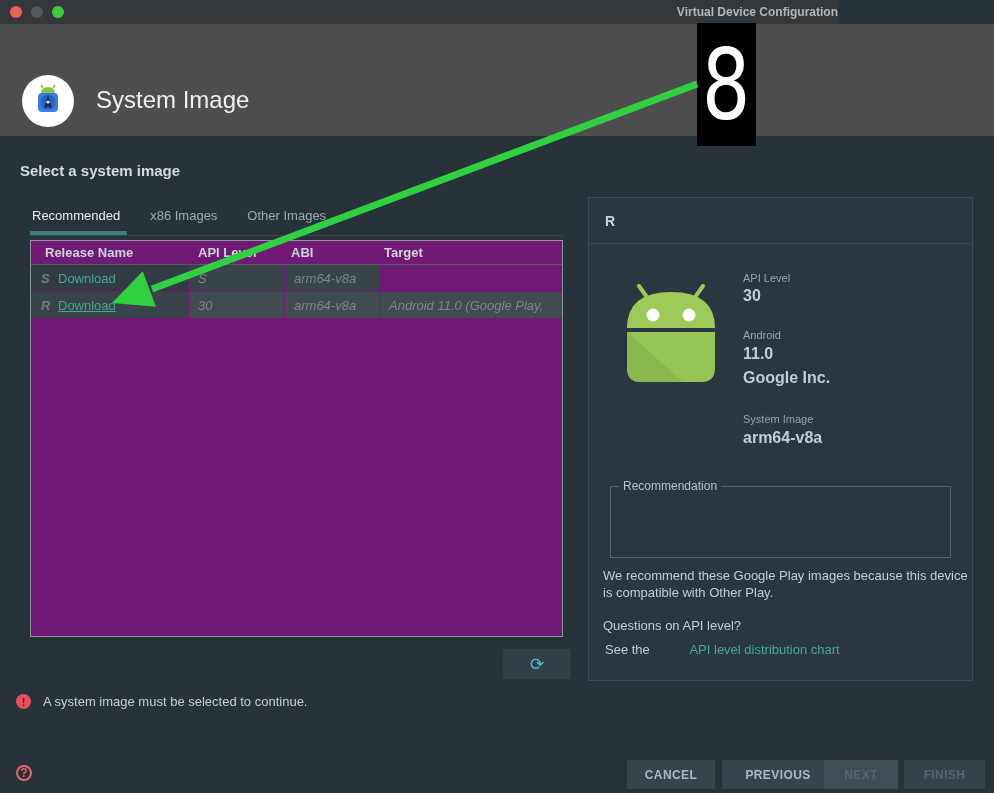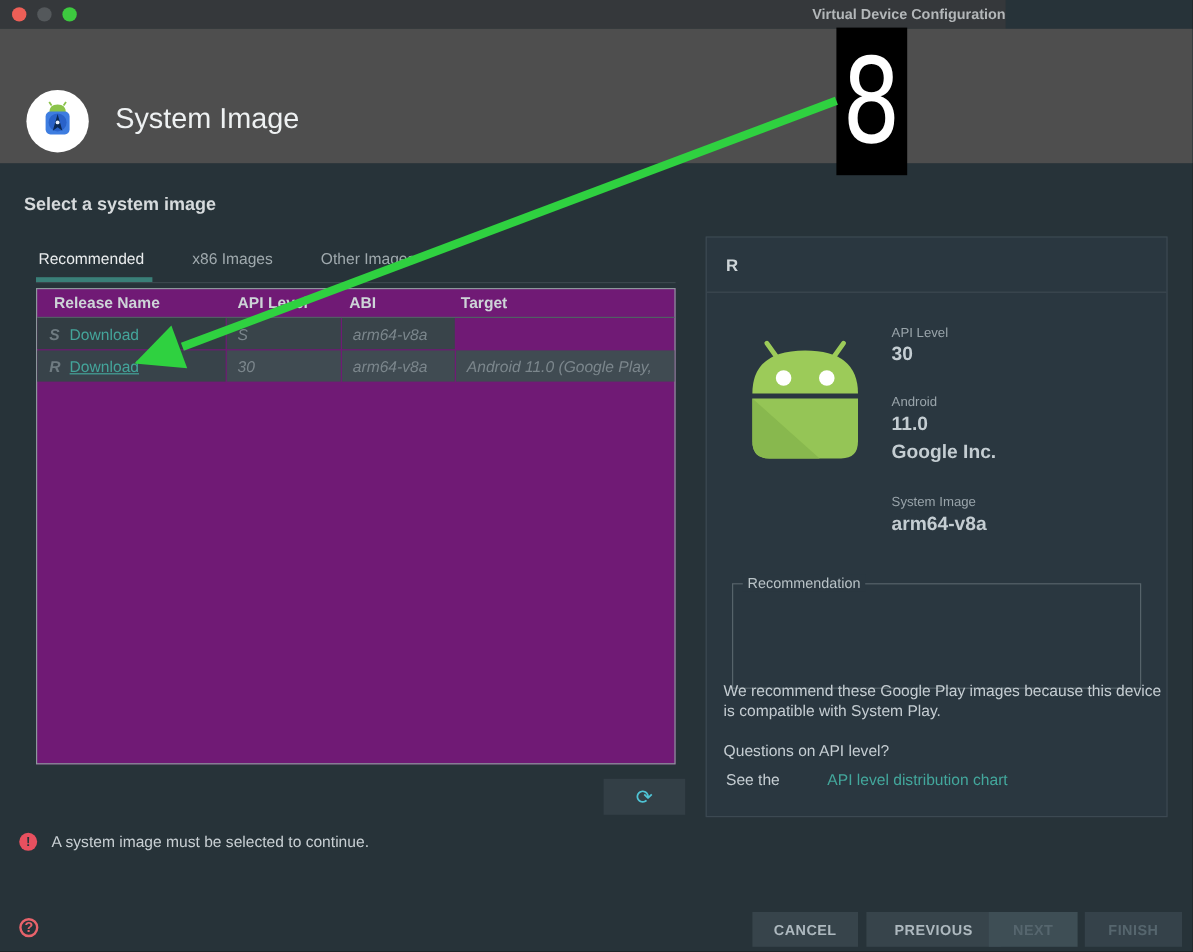--- a/index.html
+++ b/index.html
@@ -27,21 +27,21 @@
   .header-title { position:absolute; left:96px; top:62px; color:#eef1f2; font-size:24px; }
   
   .anno-8 {
     position:absolute; left:697px; top:23px; width:59px; height:123px; background:#000;
     display:flex; align-items:center; justify-content:center; z-index:90;
   }
   .anno-8 span { color:#fff; font-size:98px; line-height:1; transform:scaleX(.78); font-family:"DejaVu Sans",sans-serif; }
   .arrow-svg { position:absolute; left:0; top:0; width:994px; height:793px; z-index:100; pointer-events:none; }
   
   .section-title { position:absolute; left:20px; top:162px; font-size:15px; font-weight:bold; color:#d6dadc; }
-  .tabs { position:absolute; left:32px; top:208px; display:flex; gap:40px; font-size:13px; }
+  .tabs { position:absolute; left:32px; top:208px; display:flex; gap:30px; font-size:13px; }
   .tab { color:#9fa9ad; cursor:default; }
   .tab.selected { color:#e9eced; }
   .tab-underline { position:absolute; left:30px; top:231px; width:97px; height:4px; background:#3a7f78; }
   .tab-baseline { position:absolute; left:30px; top:235px; width:533px; height:1px; background:#3b474d; }
   
   .img-table {
     position:absolute; left:30px; top:240px; width:533px; height:397px;
     background:#701a75; border:1px solid #8d979c;
   }
   .t-header {
@@ -89,21 +89,21 @@
     height:46px; border-bottom:1px solid #3c4952; display:flex; align-items:center;
     padding-left:16px; color:#ced5d8; font-size:14px; font-weight:bold;
   }
   .robot { position:absolute; left:34px; top:84px; }
   .d-label { position:absolute; left:154px; color:#99a4aa; font-size:11px; }
   .d-value { position:absolute; left:154px; color:#c4cdd2; font-size:16px; font-weight:bold; }
   .lbl-api{ top:74px; } .val-api{ top:89px; }
   .lbl-android{ top:131px; } .val-version{ top:147px; } .val-vendor{ top:171px; }
   .lbl-sys{ top:215px; } .val-sys{ top:231px; }
   .rec-box {
-    position:absolute; left:610px; top:486px; width:341px; height:88px;
+    position:absolute; left:610px; top:486px; width:341px; height:72px;
     border:1px solid #56636a; padding:6px 8px 0 8px;
   }
   .rec-legend {
     position:absolute; left:8px; top:-8px; background:#2a3740; padding:0 4px;
     color:#b9c3c7; font-size:12px;
   }
   .rec-text { color:#e8636b; font-size:13px; line-height:1.25; }
   .note-text { position:absolute; left:603px; top:568px; width:376px; color:#c5cdd2; font-size:13px; line-height:1.3; }
   .q-text { position:absolute; left:603px; top:618px; color:#c5cdd2; font-size:13px; }
   .see-line { position:absolute; left:605px; top:642px; color:#c5cdd2; font-size:13px; }
@@ -221,21 +221,21 @@
     <div class="d-value val-version">11.0</div>
     <div class="d-value val-vendor">Google Inc.</div>
     <div class="d-label lbl-sys">System Image</div>
     <div class="d-value val-sys">arm64-v8a</div>
   </div>
 
   <div class="rec-box">
     <div class="rec-legend">Recommendation</div>
   </div>
 
-  <div class="note-text">We recommend these Google Play images because this device is compatible with System Play.</div>
+  <div class="note-text">We recommend these Google Play images because this device is compatible with Other Play.</div>
   <div class="q-text">Questions on API level?</div>
   <div class="see-line"><span>See the </span><span class="api-link">API level distribution chart</span></div>
 
   <div class="btn btn-cancel">CANCEL</div>
   <div class="btn btn-previous">PREVIOUS</div>
   <div class="btn btn-next">NEXT</div>
   <div class="btn btn-finish">FINISH</div>
 
   <svg class="arrow-svg" viewBox="0 0 994 793">
     <line x1="697" y1="84" x2="152" y2="289" stroke="#2fd140" stroke-width="7"></line>

